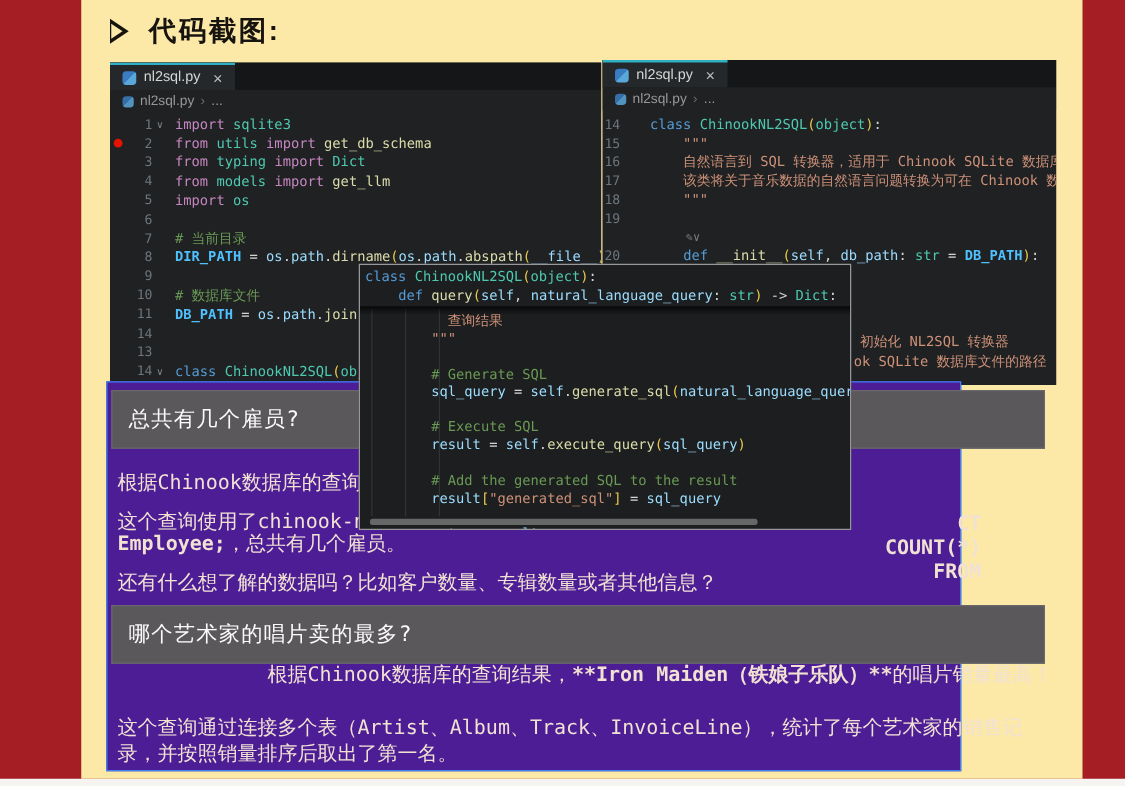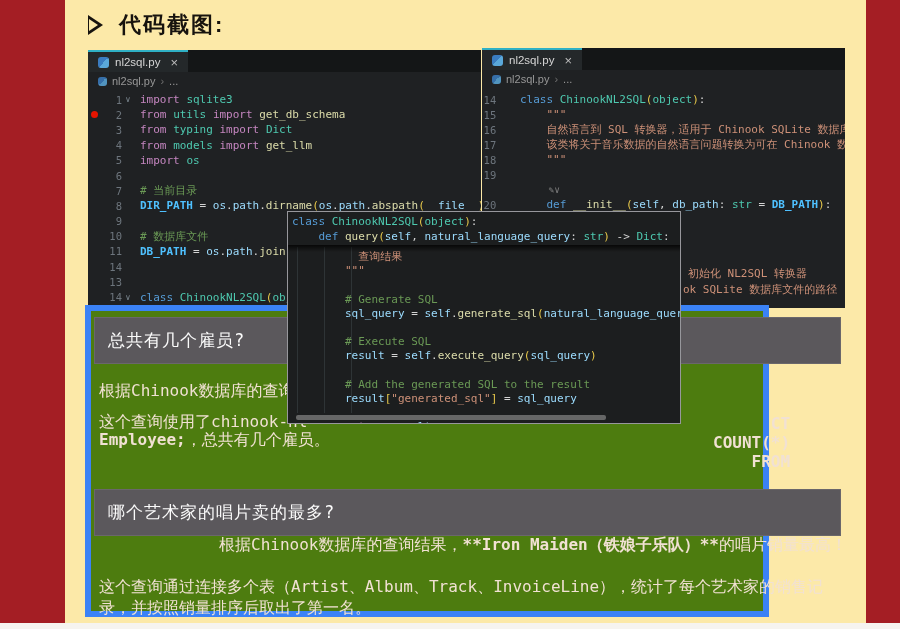--- a/index.html
+++ b/index.html
@@ -62,22 +62,22 @@
   .prow{height:15px;line-height:15px;font-family:"DejaVu Sans Mono",monospace;font-size:11px;
         white-space:pre;padding-left:4px;}
   .pshadow{position:absolute;left:0;top:33px;right:0;height:7px;
            background:linear-gradient(rgba(0,0,0,.75),transparent);}
   .pbody{position:absolute;left:0;top:38px;right:0;}
   .pbody .prow{height:14.2px;line-height:14.2px;}
   .pscroll{position:absolute;left:8px;bottom:3px;width:310px;height:5px;border-radius:2px;
            background:rgba(175,175,175,.5);}
 
   
-  .chat{position:absolute;left:85px;top:305px;width:684px;height:312px;background:#4d7c0f;
-        border:6px solid #3b82f6;box-sizing:border-box;z-index:3;
+  .chat{position:absolute;left:85px;top:305px;width:684px;height:312px;background:#4c1d95;
+        border:1px solid #3b82f6;box-sizing:border-box;z-index:3;
         font-family:"DejaVu Sans Mono",monospace;color:#f1e1d3;font-size:16px;}
   .qheader{position:absolute;left:3px;width:747px;height:47px;background:#5b585c;
            border:1px solid #6a676b;box-sizing:border-box;display:flex;align-items:center;}
   .qheader span{padding-left:13px;color:#fbfbfb;font-size:17px;letter-spacing:1px;}
   .q1{top:6px;} .q2{top:178px;}
   .cpar{position:absolute;left:8px;white-space:pre-wrap;}
   .b{font-weight:bold;}
   .p1{top:70px;} .p2{top:101px;} .p2b{left:622px;top:103px;font-weight:bold;text-align:right;}
   .p3{top:119px;} .p4{top:150px;} .p5{top:224px;width:748px;text-align:right;}
   .p6{top:266px;width:752px;line-height:20.5px;}
@@ -305,20 +305,21 @@
   </div>
 
   <div class="chat">
     <div class="qheader q1">
       <span>总共有几个雇员?</span>
     </div>
     <div class="cpar p1"><span>根据Chinook数据库的查询结</span></div>
     <div class="cpar p2"><span>这个查询使用了chinook-nl</span></div>
     <div class="cpar p2b"><span>CT COUNT(*) FROM</span></div>
     <div class="cpar p3"><span class="b">Employee;</span><span>，总共有几个雇员。</span></div>
+    <div class="cpar p4"><span>还有什么想了解的数据吗？比如客户数量、专辑数量或者其他信息？</span></div>
     <div class="qheader q2">
       <span>哪个艺术家的唱片卖的最多?</span>
     </div>
     <div class="cpar p5"><span>根据Chinook数据库的查询结果，</span><span class="b">**Iron Maiden（铁娘子乐队）**</span><span>的唱片销量最高！</span></div>
     <div class="cpar p6"><span>这个查询通过连接多个表（Artist、Album、Track、InvoiceLine），统计了每个艺术家的销售记录，并按照销量排序后取出了第一名。</span></div>
   </div>
 
   <div class="popup">
     <div class="pguide" style="left:9px"></div>
     <div class="pguide" style="left:36px"></div>

